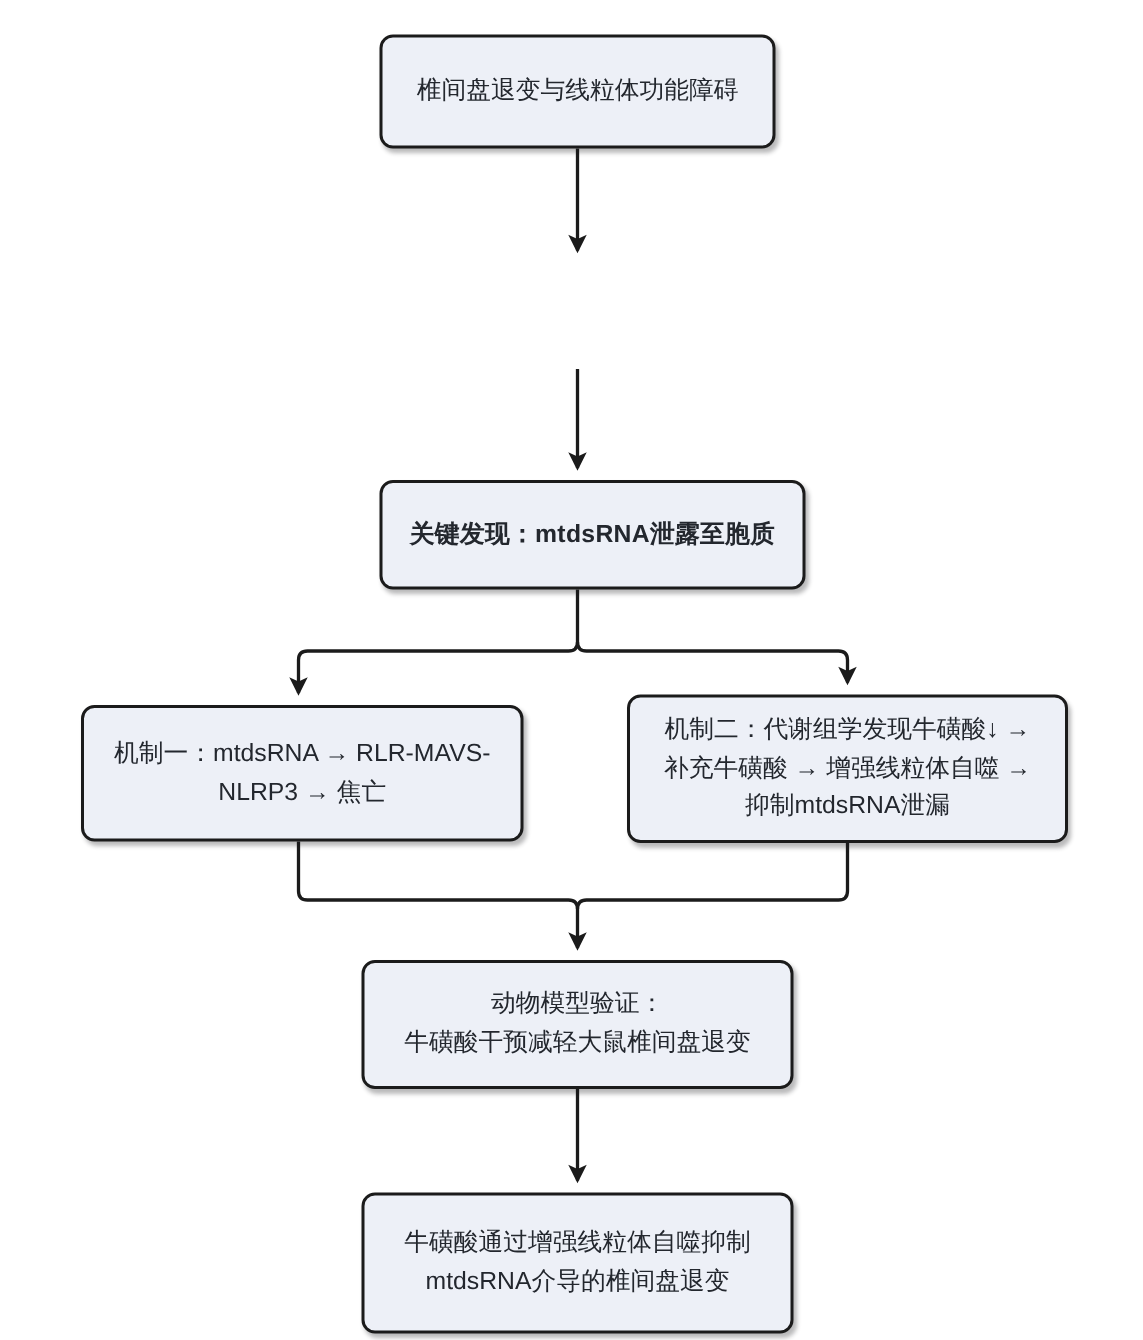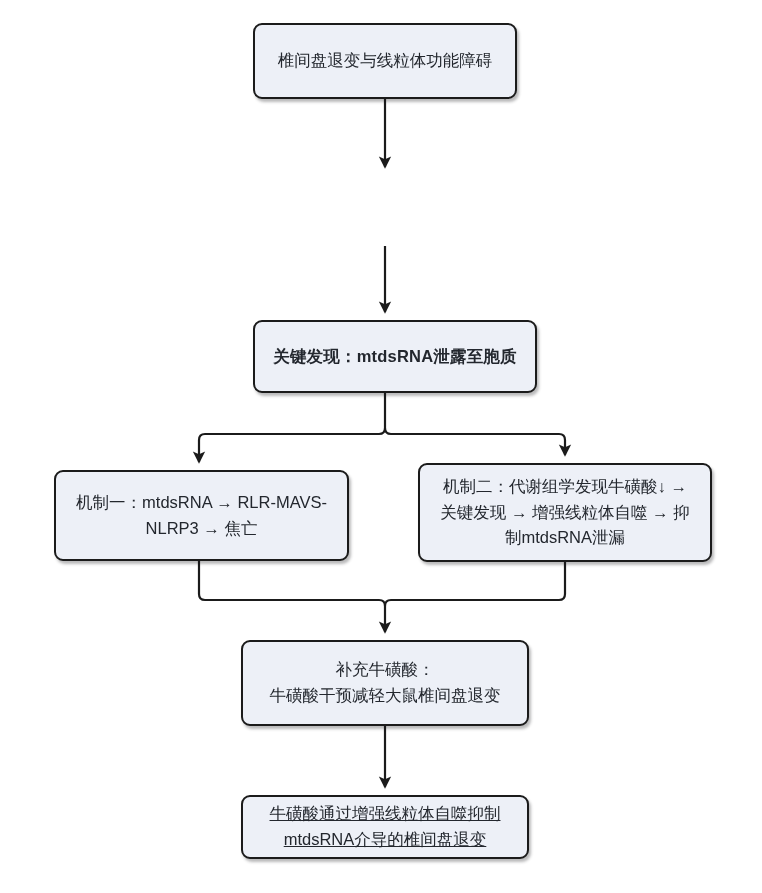--- a/index.html
+++ b/index.html
@@ -55,21 +55,21 @@
     font-weight: bold;
     letter-spacing: 0.2px;
   }
   
   #n-problem   { left: 253px; top: 23px;  width: 264px; height: 76px; }
   #n-methods   { left: 253px; top: 175px; width: 264px; height: 71px; }
   #n-finding   { left: 253px; top: 320px; width: 284px; height: 73px; }
   #n-mech1     { left: 54px;  top: 470px; width: 295px; height: 91px; text-align: center; }
   #n-mech2     { left: 418px; top: 463px; width: 294px; height: 99px; }
   #n-animal    { left: 241px; top: 640px; width: 288px; height: 86px; }
-  #n-conclusion{ left: 241px; top: 795px; width: 288px; height: 64px; text-decoration: underline; }
+  #n-conclusion{ left: 241px; top: 795px; width: 288px; height: 94px; }
 </style>
 </head>
 <body>
 
 <div id="canvas">
 
   <svg class="connectors" viewBox="0 0 762 893" width="762" height="893" xmlns="http://www.w3.org/2000/svg">
     <defs>
       <marker id="arrowhead" markerWidth="9" markerHeight="9" refX="5.2" refY="3.2" orient="auto" markerUnits="strokeWidth">
         <path d="M0.4,0.4 L6.0,3.2 L0.4,6.0 L1.7,3.2 Z" fill="#1b1b1b"></path>
@@ -107,25 +107,25 @@
 
   <div class="node bold" id="n-finding">
     <span class="label">关键发现：mtdsRNA泄露至胞质</span>
   </div>
 
   <div class="node" id="n-mech1">
     <span class="label">机制一：mtdsRNA → RLR-MAVS-NLRP3 → 焦亡</span>
   </div>
 
   <div class="node" id="n-mech2">
-    <span class="label">机制二：代谢组学发现牛磺酸↓ → 关键发现 → 增强线粒体自噬 → 抑制mtdsRNA泄漏</span>
+    <span class="label">机制二：代谢组学发现牛磺酸↓ → 补充牛磺酸 → 增强线粒体自噬 → 抑制mtdsRNA泄漏</span>
   </div>
 
   <div class="node" id="n-animal">
-    <span class="label">补充牛磺酸：
+    <span class="label">动物模型验证：
 牛磺酸干预减轻大鼠椎间盘退变</span>
   </div>
 
   <div class="node" id="n-conclusion">
     <span class="label">牛磺酸通过增强线粒体自噬抑制
 mtdsRNA介导的椎间盘退变</span>
   </div>
 
 </div>
 

